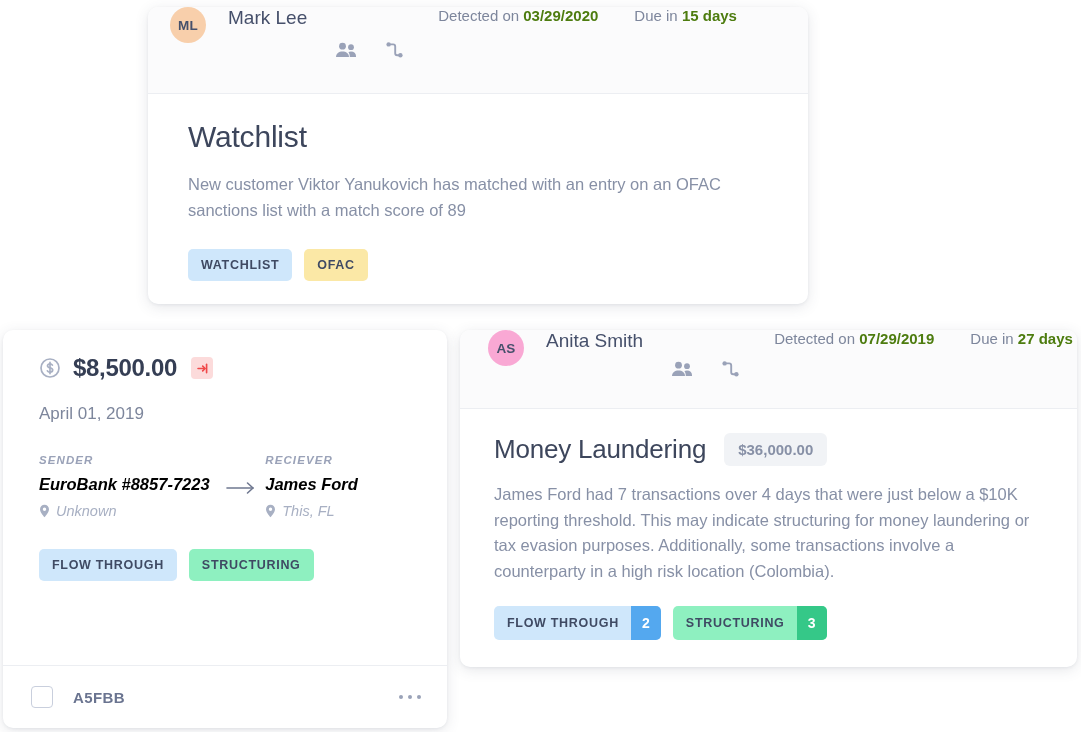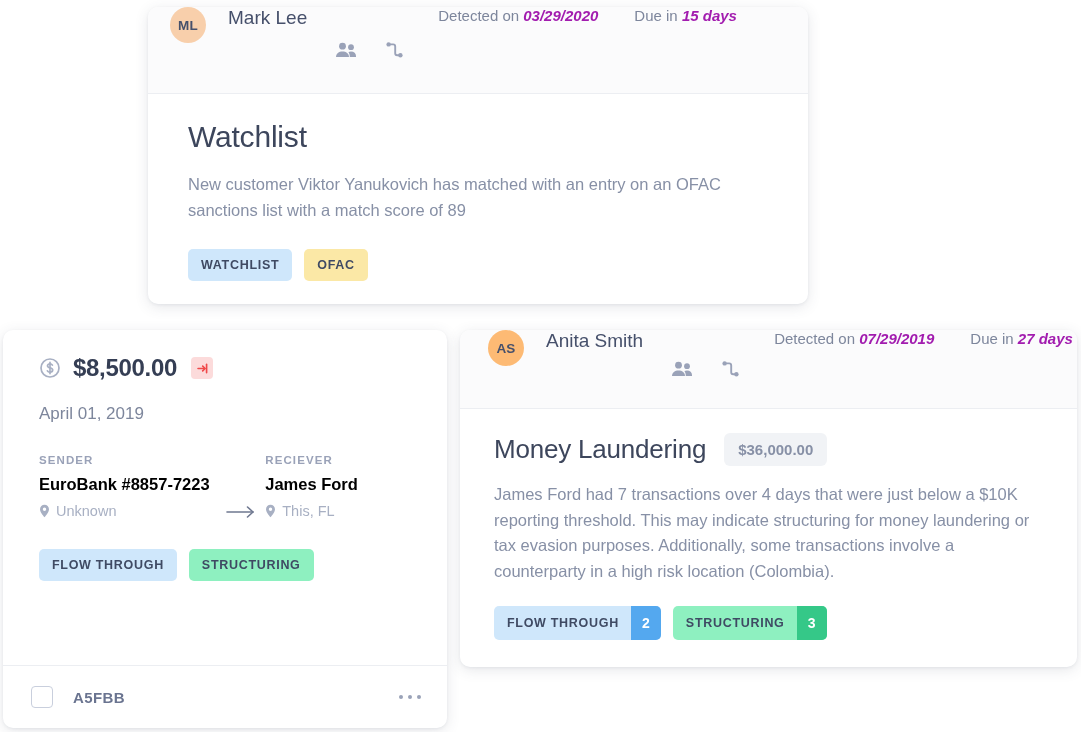--- a/index.html
+++ b/index.html
@@ -64,21 +64,21 @@
     color: #9aa2b8;
     flex: 0 0 auto;
   }
   .hdr-icon svg { display: block; }
 
   .hdr-meta {
     font-size: 15px;
     color: #7d869c;
     white-space: nowrap;
   }
-  .hdr-meta b { color: #a21caf; font-weight: 700; font-style: italic; }
+  .hdr-meta b { color: #4d7c0f; font-weight: 700; }
   .meta-detected { margin-left: 26px; }
   .meta-due { margin-left: 28px; }
 
   
   #card-watchlist { left: 148px; top: 7px; width: 660px; height: 297px; }
   #card-watchlist .card-header { height: 87px; }
   .cw-body { padding: 26px 40px 0 40px; }
   .cw-title {
     font-size: 30px;
     font-weight: 400;
@@ -132,21 +132,22 @@
 
   .ct-date {
     margin-top: 22px;
     font-size: 17px;
     color: #7d869c;
   }
 
   .ct-parties {
     margin-top: 30px;
     display: flex;
-    align-items: flex-end;
+    align-items: flex-start;
+    font-style: italic;
   }
   .party { width: 200px; }
   .party.right { width: 160px; margin-left: 4px; }
   .party-label {
     font-size: 11.5px;
     font-weight: 700;
     letter-spacing: 1.1px;
     color: #9aa2b8;
     text-transform: uppercase;
   }
@@ -376,21 +377,21 @@
           <i></i>
           <i></i>
           <i></i>
         </span>
     </div>
   </div>
 
   <div class="card" id="card-alert">
 
     <div class="card-header">
-      <div class="avatar" style="background:#fdba74">AS</div>
+      <div class="avatar" style="background:#f9a8d4">AS</div>
 
       <div class="person-name">Anita Smith</div>
 
       <span class="hdr-icon">
         <svg width="22" height="16" viewBox="0 0 22 16" fill="currentColor">
           <circle cx="7.5" cy="4.2" r="3.4"></circle>
           <circle cx="16" cy="5.2" r="2.9"></circle>
           <path d="M1 15c0-3.6 2.9-5.6 6.5-5.6S14 11.4 14 15z"></path>
           <path d="M13.4 10c.8-.3 1.7-.5 2.6-.5 3 0 5 1.7 5 4.6v.9h-6.2c0-1.9-.5-3.6-1.4-5z"></path>
         </svg>

